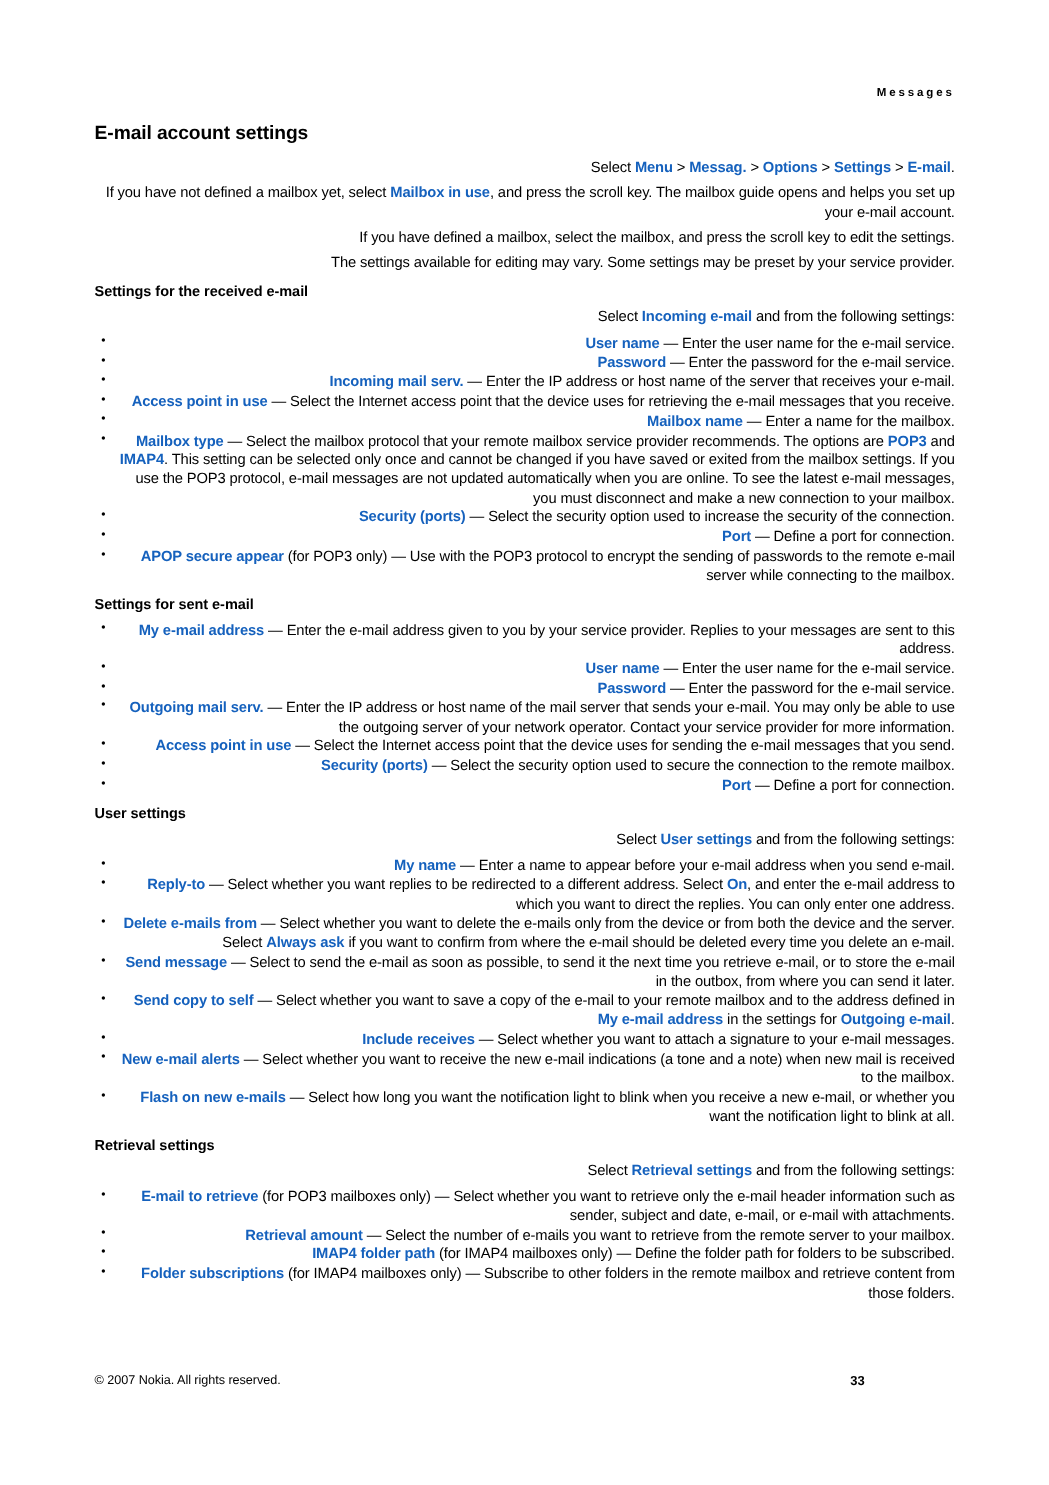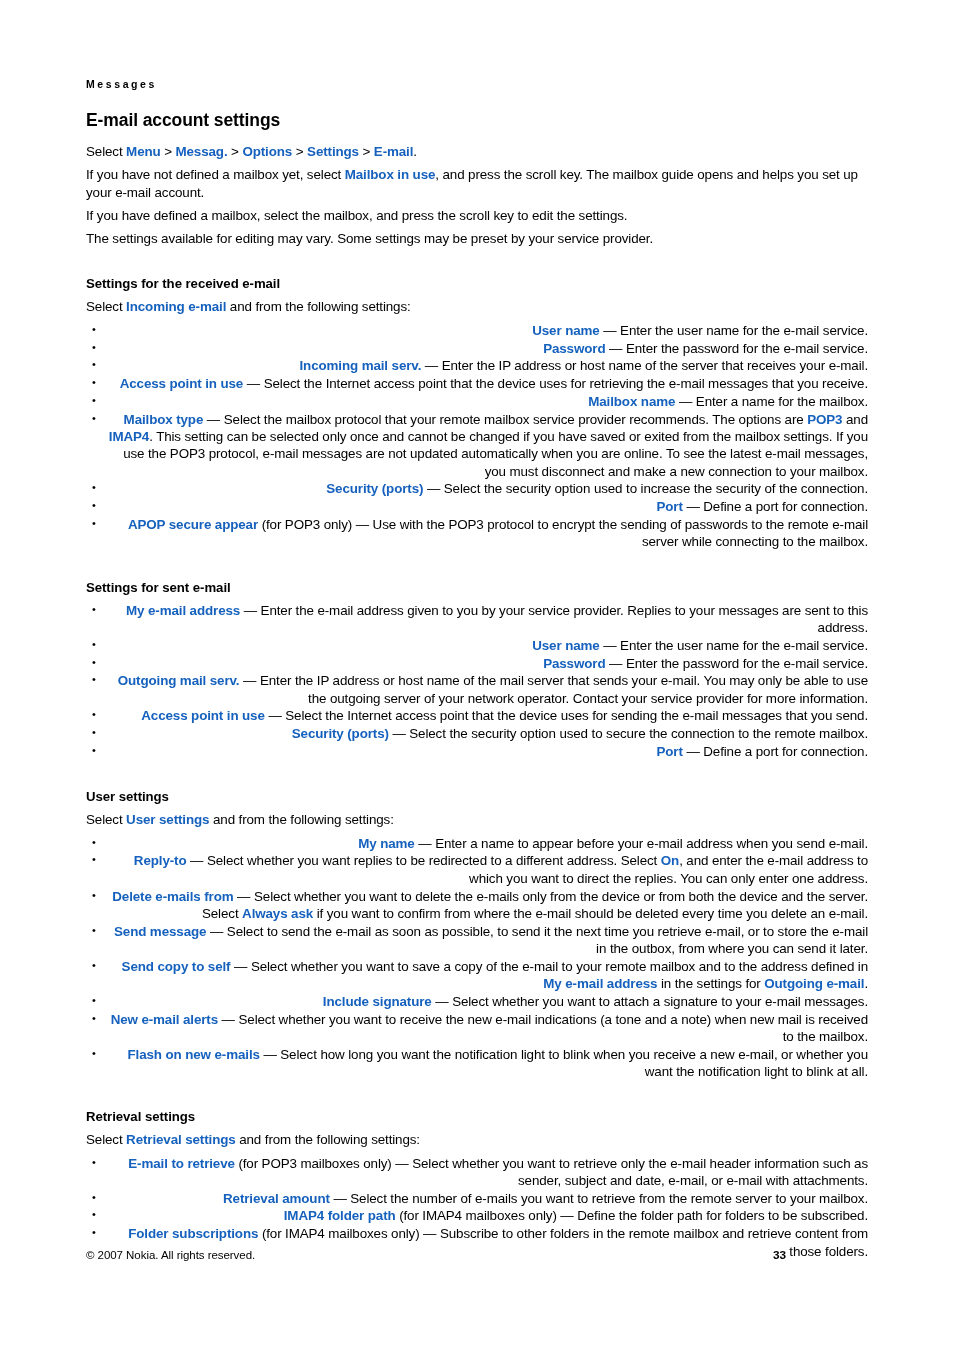--- a/index.html
+++ b/index.html
@@ -27,40 +27,42 @@
     top: 78px;
     width: 782px;
   }
   .running-head {
     font-size: 10.5px;
     font-weight: bold;
     letter-spacing: 2.6px;
     color: #000;
     margin: 0 0 20px 0;
     line-height: 12px;
+    text-align: right;
   }
   h1.title {
     font-size: 17.5px;
     font-weight: bold;
     margin: 0 0 12px 0;
     line-height: 21px;
     letter-spacing: -0.1px;
   }
   h2.subhead {
     font-size: 13.2px;
     font-weight: bold;
-    margin: 29px 0 6px 0;
+    margin: 10px 0 6px 0;
     line-height: 16px;
     letter-spacing: -0.05px;
   }
   p.para {
     font-size: 13.4px;
     line-height: 17.3px;
     margin: 0 0 6px 0;
     letter-spacing: -0.12px;
+    text-align: right;
   }
   ul.bullets {
     list-style: none;
     margin: 1px 0 4px 0;
     padding: 0;
   }
   ul.bullets > li {
     position: relative;
     padding-left: 20px;
     font-size: 13.4px;
@@ -162,21 +164,21 @@
     <h2 class="subhead">User settings</h2>
     <p class="para">
       <span>Select </span><span class="lnk">User settings</span><span> and from the following settings:</span>
     </p>
     <ul class="bullets">
       <li><span class="lnk">My name</span><span> — Enter a name to appear before your e-mail address when you send e-mail.</span></li>
       <li><span class="lnk">Reply-to</span><span> — Select whether you want replies to be redirected to a different address. Select </span><span class="lnk">On</span><span>, and enter the e-mail address to which you want to direct the replies. You can only enter one address.</span></li>
       <li><span class="lnk">Delete e-mails from</span><span> — Select whether you want to delete the e-mails only from the device or from both the device and the server. Select </span><span class="lnk">Always ask</span><span> if you want to confirm from where the e-mail should be deleted every time you delete an e-mail.</span></li>
       <li><span class="lnk">Send message</span><span> — Select to send the e-mail as soon as possible, to send it the next time you retrieve e-mail, or to store the e-mail in the outbox, from where you can send it later.</span></li>
       <li><span class="lnk">Send copy to self</span><span> — Select whether you want to save a copy of the e-mail to your remote mailbox and to the address defined in </span><span class="lnk">My e-mail address</span><span> in the settings for </span><span class="lnk">Outgoing e-mail</span><span>.</span></li>
-      <li><span class="lnk">Include signature</span><span> — Select whether you want to attach a signature to your e-mail messages.</span></li>
+      <li><span class="lnk">Include receives</span><span> — Select whether you want to attach a signature to your e-mail messages.</span></li>
       <li><span class="lnk">New e-mail alerts</span><span> — Select whether you want to receive the new e-mail indications (a tone and a note) when new mail is received to the mailbox.</span></li>
       <li><span class="lnk">Flash on new e-mails</span><span> — Select how long you want the notification light to blink when you receive a new e-mail, or whether you want the notification light to blink at all.</span></li>
     </ul>
 
     <h2 class="subhead">Retrieval settings</h2>
     <p class="para">
       <span>Select </span><span class="lnk">Retrieval settings</span><span> and from the following settings:</span>
     </p>
     <ul class="bullets">
       <li><span class="lnk">E-mail to retrieve</span><span> (for POP3 mailboxes only) — Select whether you want to retrieve only the e-mail header information such as sender, subject and date, e-mail, or e-mail with attachments.</span></li>

